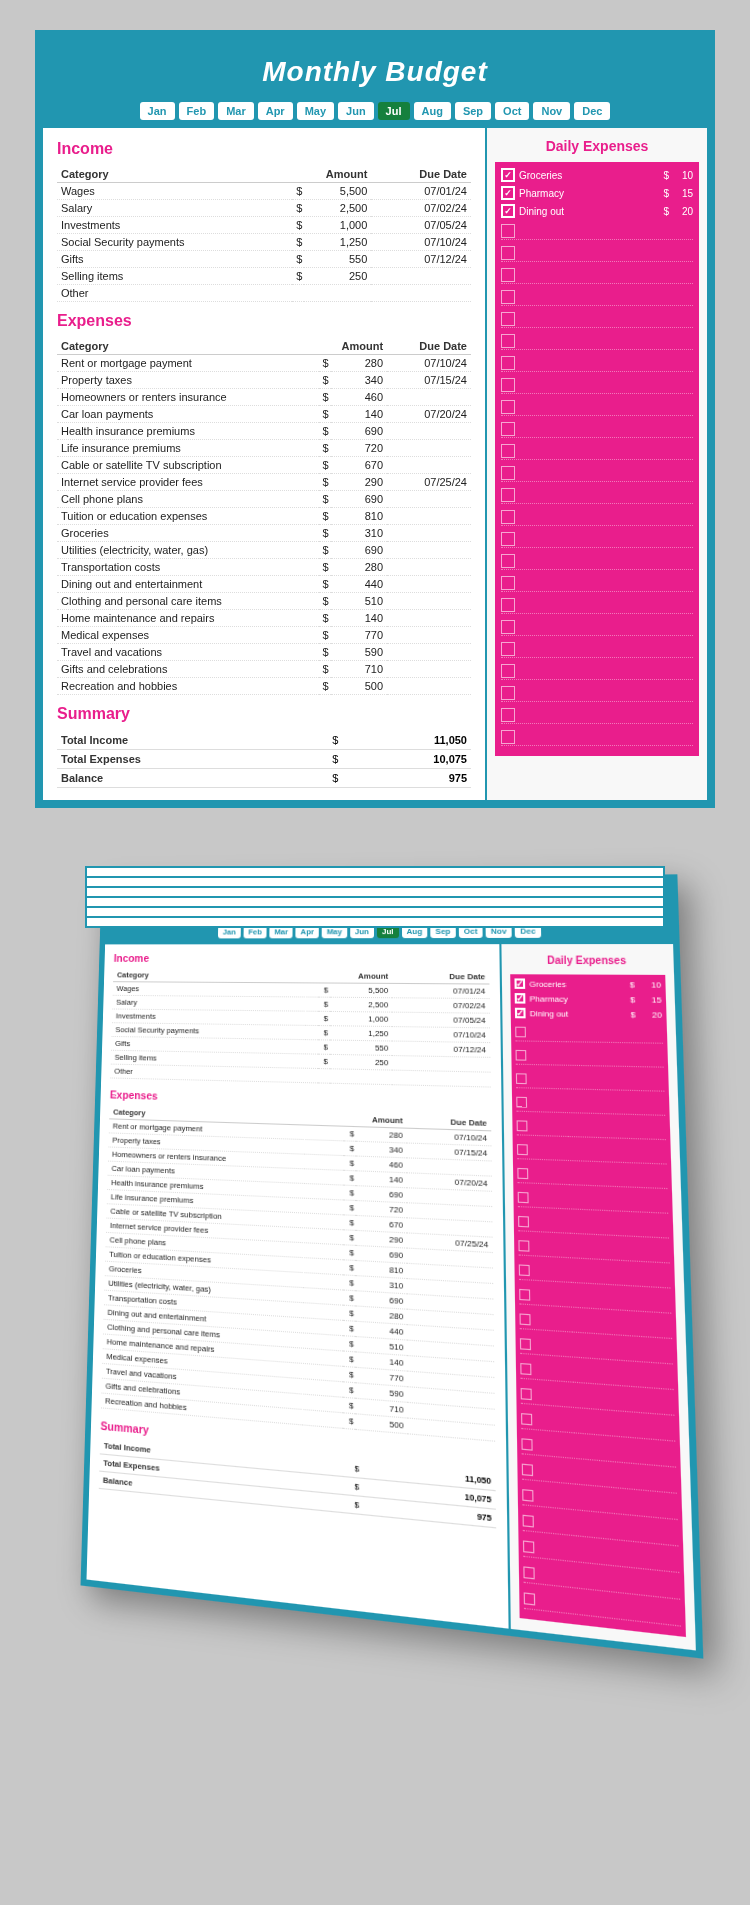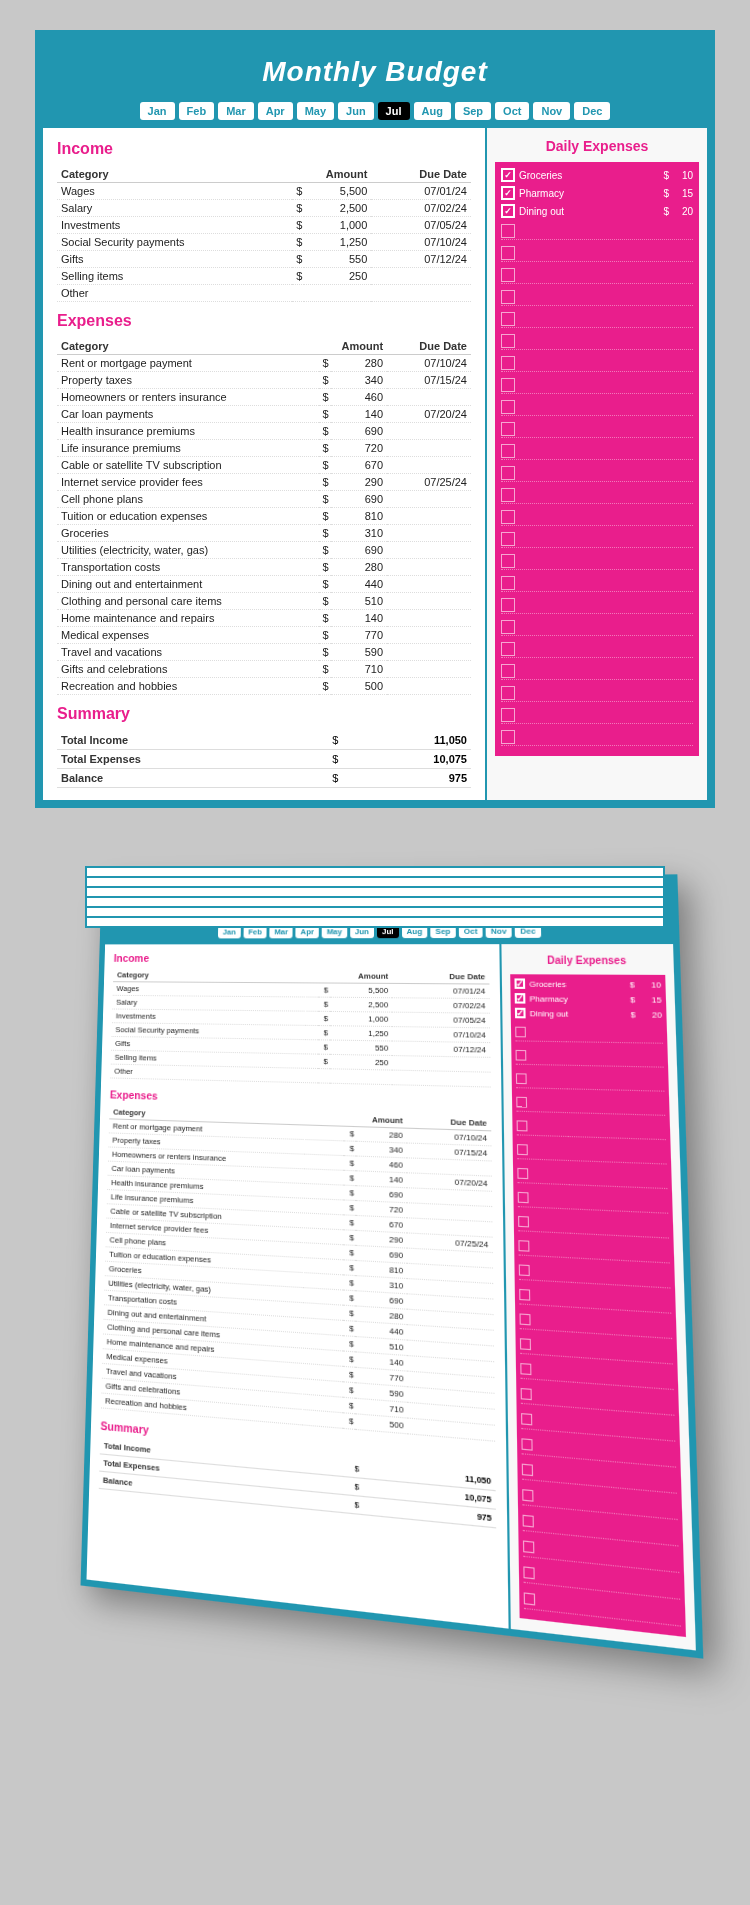--- a/index.html
+++ b/index.html
@@ -48,21 +48,21 @@
       background: #fff;
       color: #2196b0;
       font-size: 11px;
       font-weight: bold;
       padding: 3px 8px;
       border-radius: 3px;
       cursor: pointer;
       border: none;
     }
     .month-tab.active {
-      background: #000000;
+      background: #15803d;
       color: #fff;
     }
 
     
     .card-body {
       display: flex;
       flex-direction: row;
       min-height: 600px;
     }
 

